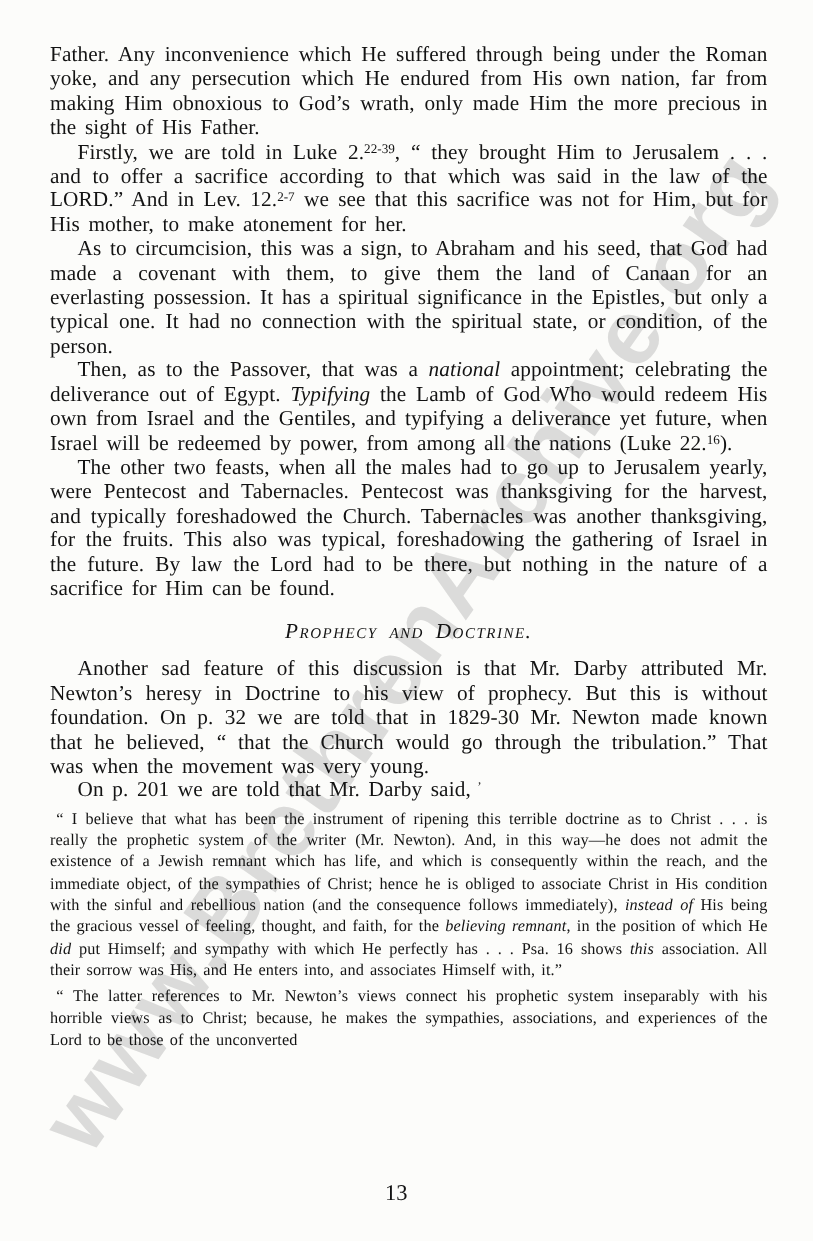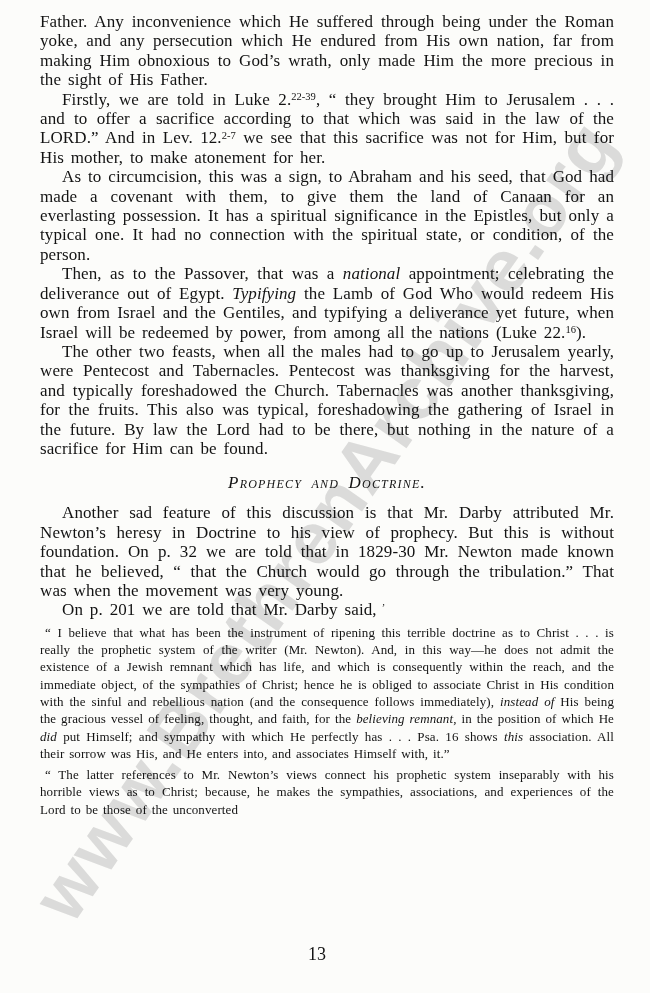--- a/index.html
+++ b/index.html
@@ -20,21 +20,21 @@
     font-weight: bold;
     font-size: 74px;
     letter-spacing: 2px;
     white-space: nowrap;
     color: rgba(166, 166, 166, 0.38);
     z-index: 0;
     user-select: none;
   }
   .page-body {
     position: absolute;
-    top: 12px;
+    top: 34px;
     left: 40px;
     right: 36px;
     z-index: 1;
   }
   .page-body p {
     font-size: 17px;
     line-height: 19.4px;
     text-align: justify;
     word-spacing: 2.5px;
     letter-spacing: 0.1px;

